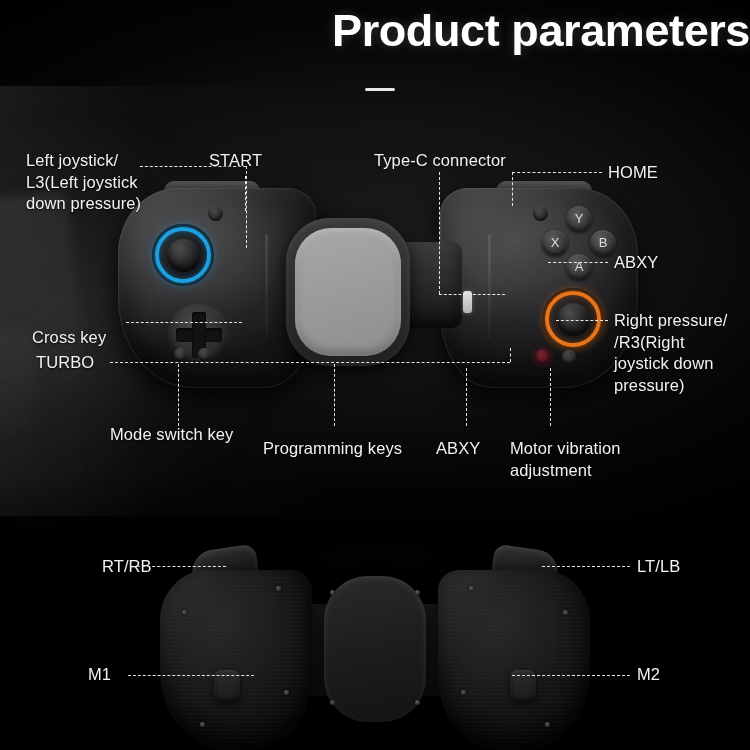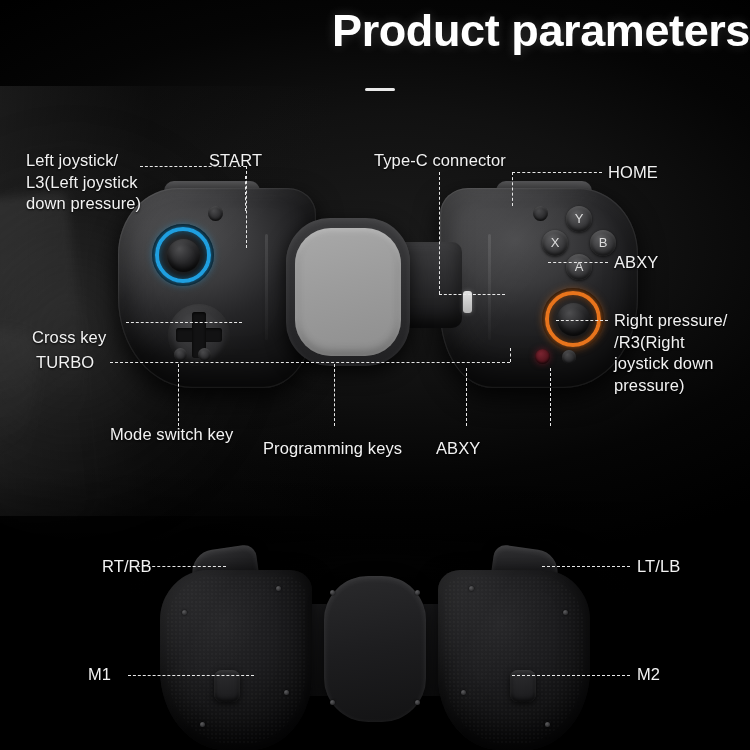--- a/index.html
+++ b/index.html
@@ -368,20 +368,22 @@
   <div class="lbl" style="left:614px; top:252px;">ABXY</div>
   <div class="lbl" style="left:614px; top:310px;">Right pressure/
 /R3(Right
 joystick down
 pressure)</div>
   <div class="lbl" style="left:32px;  top:327px;">Cross key</div>
   <div class="lbl" style="left:36px;  top:352px;">TURBO</div>
   <div class="lbl" style="left:110px; top:424px;">Mode switch key</div>
   <div class="lbl" style="left:263px; top:438px;">Programming keys</div>
   <div class="lbl" style="left:436px; top:438px;">ABXY</div>
+  <div class="lbl" style="left:510px; top:438px;">Motor vibration
+adjustment</div>
 
   <div id="back">
     <div class="trigger l"></div>
     <div class="trigger r"></div>
 
     <div class="bbridge"></div>
 
     <div class="bgrip l">
       <div class="bgrip-tex"></div>
       <div class="bgrip-sheen"></div>

